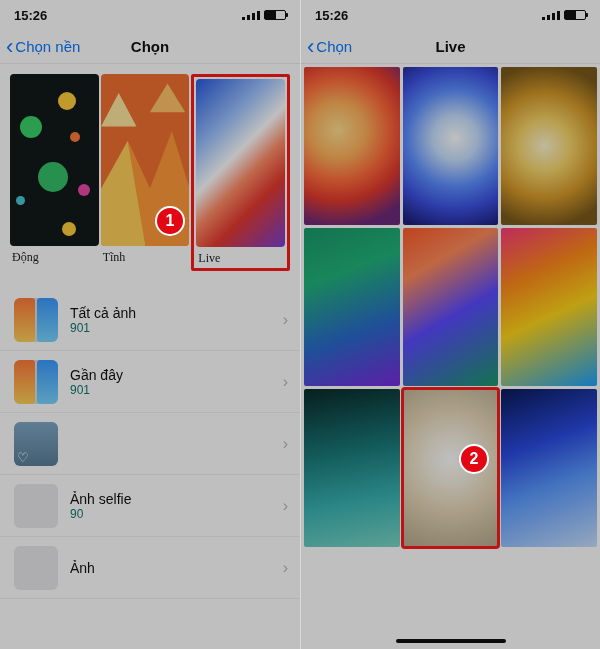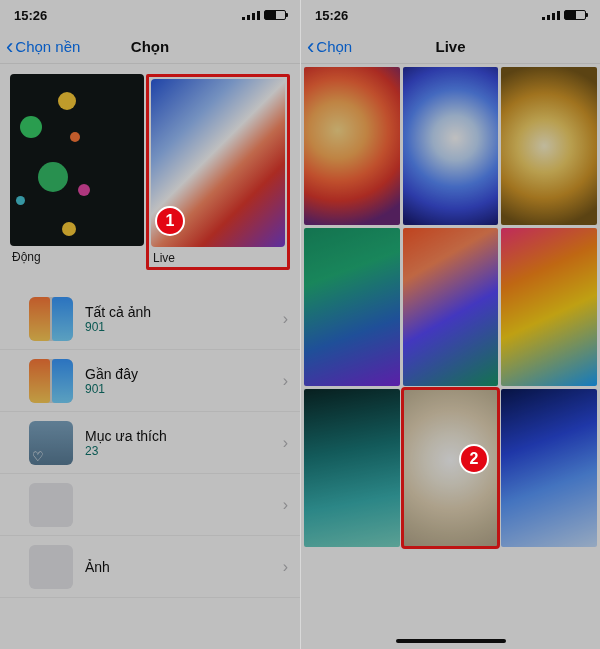--- a/index.html
+++ b/index.html
@@ -13,33 +13,33 @@
   .bat { width: 22px; height: 10px; border: 1px solid #111; border-radius: 2px; position: relative; }
   .bat::after { content: ""; position: absolute; right: -3px; top: 2px; width: 2px; height: 4px; background: #111; border-radius: 0 1px 1px 0; }
   .bat i { display: block; width: 55%; height: 100%; background: #111; }
   .nav { height: 34px; position: relative; display: flex; align-items: center; border-bottom: 1px solid rgba(0,0,0,0.08); }
   .back { display: flex; align-items: center; color: #0b79ff; font-size: 15px; padding-left: 6px; gap: 2px; }
   .chev { font-size: 22px; line-height: 1; font-weight: 300; }
   .ntitle { position: absolute; left: 0; right: 0; text-align: center; font-size: 15px; font-weight: 600; color: #111; }
   .content { flex: 1; overflow: hidden; position: relative; }
 
   
-  .types { display: flex; gap: 2px; padding: 10px 10px 0 10px; }
+  .types { display: flex; gap: 2px; padding: 10px 10px 0 10px; font-family: Liberation Serif, serif; }
   .type { flex: 1; display: flex; flex-direction: column; }
   .thumb { width: 100%; height: 172px; border-radius: 4px; overflow: hidden; position: relative; }
   .tlabel { font-size: 12px; color: #222; margin-top: 4px; padding-left: 2px; }
   .dong { background: #121818; position: relative; }
   .dong .dot { position: absolute; border-radius: 50%; }
   .tinh { background: #f07030; }
   .live { background: linear-gradient(135deg, #2b5be0 0%, #9cc2ff 28%, #ffffff 45%, #ff8c66 58%, #e43a2e 72%, #7a3fd6 100%); filter: blur(0.3px); }
   .hl-red { border: 3px solid #ff1a1a; padding: 2px; border-radius: 2px; }
   .hl-red .thumb { height: 168px; }
   .marker { position: absolute; width: 30px; height: 30px; border-radius: 50%; background: #e30613; color: #fff; display: flex; align-items: center; justify-content: center; font-weight: 700; font-size: 16px; border: 2px solid #fff; z-index: 5; pointer-events:none; }
   .albums { margin-top: 18px; }
-  .row { display: flex; align-items: center; height: 62px; padding: 0 29px; gap: 12px; border-bottom: 0.5px solid rgba(0,0,0,0.06); position: relative; }
+  .row { display: flex; align-items: center; height: 62px; padding: 0 14px; gap: 12px; border-bottom: 0.5px solid rgba(0,0,0,0.06); position: relative; }
   .row .ch { position: absolute; right: 12px; color: #b9b9bd; font-size: 16px; }
   .aicon { width: 44px; height: 44px; border-radius: 6px; background: #ddd; flex: none; position: relative; overflow: hidden; }
   .aicon.double { display: flex; gap: 2px; }
   .aicon.double span { flex:1; border-radius: 3px; }
   .atext .t { font-size: 14px; color: #111; }
   .atext .s { font-size: 12px; color: #0f766e; }
   .fav { background: linear-gradient(#7fa7c4, #5b7f9a); position: relative; }
   .fav::after { content: "♡"; position: absolute; left: 3px; bottom: 1px; color: #fff; font-size: 13px; }
 
   
@@ -94,20 +94,31 @@
             <span class="dot" style="width:22px;height:22px;background:#38d26a;left:10px;top:42px"></span>
             <span class="dot" style="width:10px;height:10px;background:#ff7a3a;left:60px;top:58px"></span>
             <span class="dot" style="width:30px;height:30px;background:#36c06a;left:28px;top:88px"></span>
             <span class="dot" style="width:12px;height:12px;background:#e84aa8;left:68px;top:110px"></span>
             <span class="dot" style="width:9px;height:9px;background:#48c8d8;left:6px;top:122px"></span>
             <span class="dot" style="width:14px;height:14px;background:#ffcf3a;left:52px;top:148px"></span>
           </div>
           <div class="tlabel">Động</div>
         </div>
 
+        <div class="type">
+          <div class="thumb tinh">
+            <svg viewBox="0 0 100 180" width="100%" height="100%" preserveAspectRatio="none">
+              <polygon points="0,180 0,120 30,70 55,120 50,180" fill="#ffd15a"></polygon>
+              <polygon points="30,70 55,120 80,60 100,120 100,180 50,180" fill="#ff9a3a"></polygon>
+              <polygon points="0,55 20,20 40,55" fill="#ffe7a0"></polygon>
+              <polygon points="55,40 75,10 95,40" fill="#ffc36a"></polygon>
+            </svg>
+          </div>
+          <div class="tlabel">Tĩnh</div>
+        </div>
 
         <div class="type hl-red" style="position:relative; background:#fff;">
           <div class="thumb live"></div>
           <div class="tlabel">Live</div>
         </div>
 
       </div>
 
       <div class="marker" style="left:155px; top:142px;">1</div>
 
@@ -129,28 +140,28 @@
             <span style="background:linear-gradient(#3a9aff,#7ad6ff)"></span>
           </div>
           <div class="atext">
             <div class="t">Gần đây</div>
             <div class="s">901</div>
           </div>
           <span class="ch">›</span>
         </div>
         <div class="row">
           <div class="aicon fav"></div>
-          <div class="atext">
-            <div class="t">Mục ưa thích</div>
-            <div class="s">23</div>
-          </div>
           <span class="ch">›</span>
         </div>
         <div class="row">
           <div class="aicon" style="background:#e8e8ec"></div>
+          <div class="atext">
+            <div class="t">Ảnh selfie</div>
+            <div class="s">90</div>
+          </div>
           <span class="ch">›</span>
         </div>
         <div class="row">
           <div class="aicon" style="background:#e8e8ec"></div>
           <div class="atext">
             <div class="t">Ảnh</div>
             <div class="s"></div>
           </div>
           <span class="ch">›</span>
         </div>

